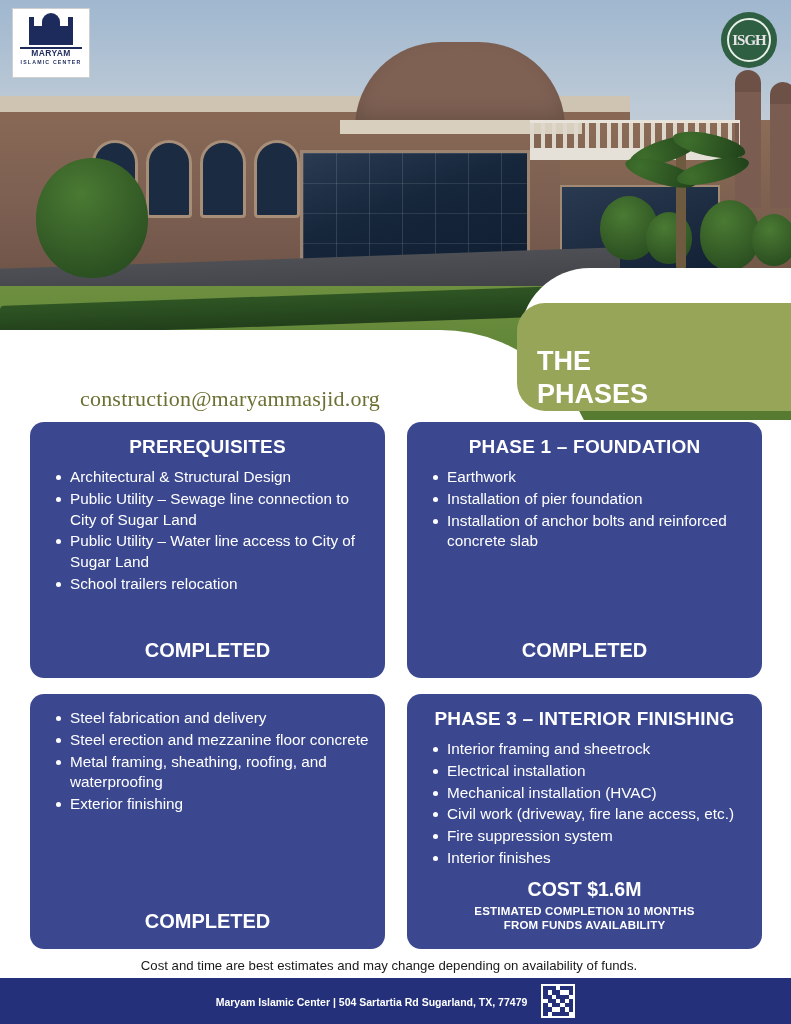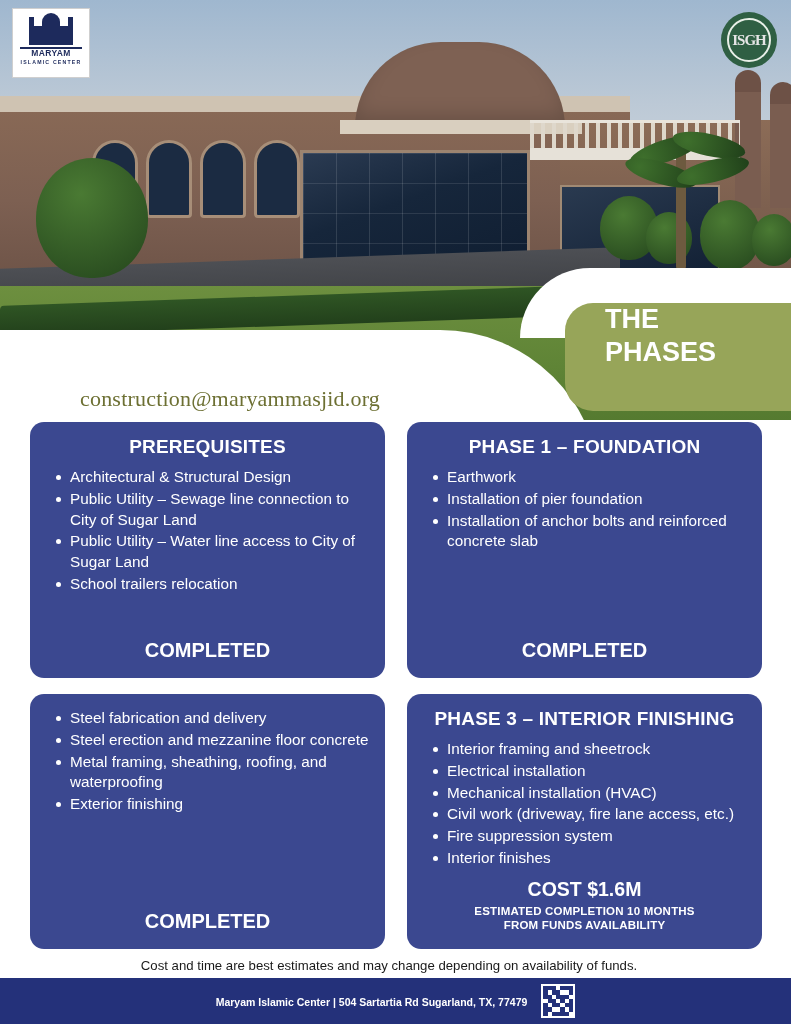--- a/index.html
+++ b/index.html
@@ -166,25 +166,25 @@
   .logo-right-inner {
     width:44px; height:44px; border-radius:50%;
     border:2px solid #e8efe7;
     display:flex; align-items:center; justify-content:center;
     color:#e5e5e5; font-size:15px; font-weight:700; font-family:"Liberation Serif", serif;
     letter-spacing:-1px;
   }
 
   
   .phases-banner {
-    position:absolute; right:0; top:303px; width:226px; height:108px;
+    position:absolute; right:0; top:303px; width:274px; height:108px;
     background:#97a559;
     border-radius: 28px 0 0 28px;
-    display:flex; align-items:flex-start;
-    padding-left:40px;
+    display:flex; align-items:flex-end;
+    padding-left:20px;
   }
   .phases-banner h1 {
     color:#ffffff; font-size:27px; line-height:1.22; font-weight:700;
   }
 
   .email {
     position:absolute; left:80px; top:386px;
     font-family:"Liberation Serif", serif;
     font-size:22px; color:#6d7033;
     letter-spacing:.2px;

